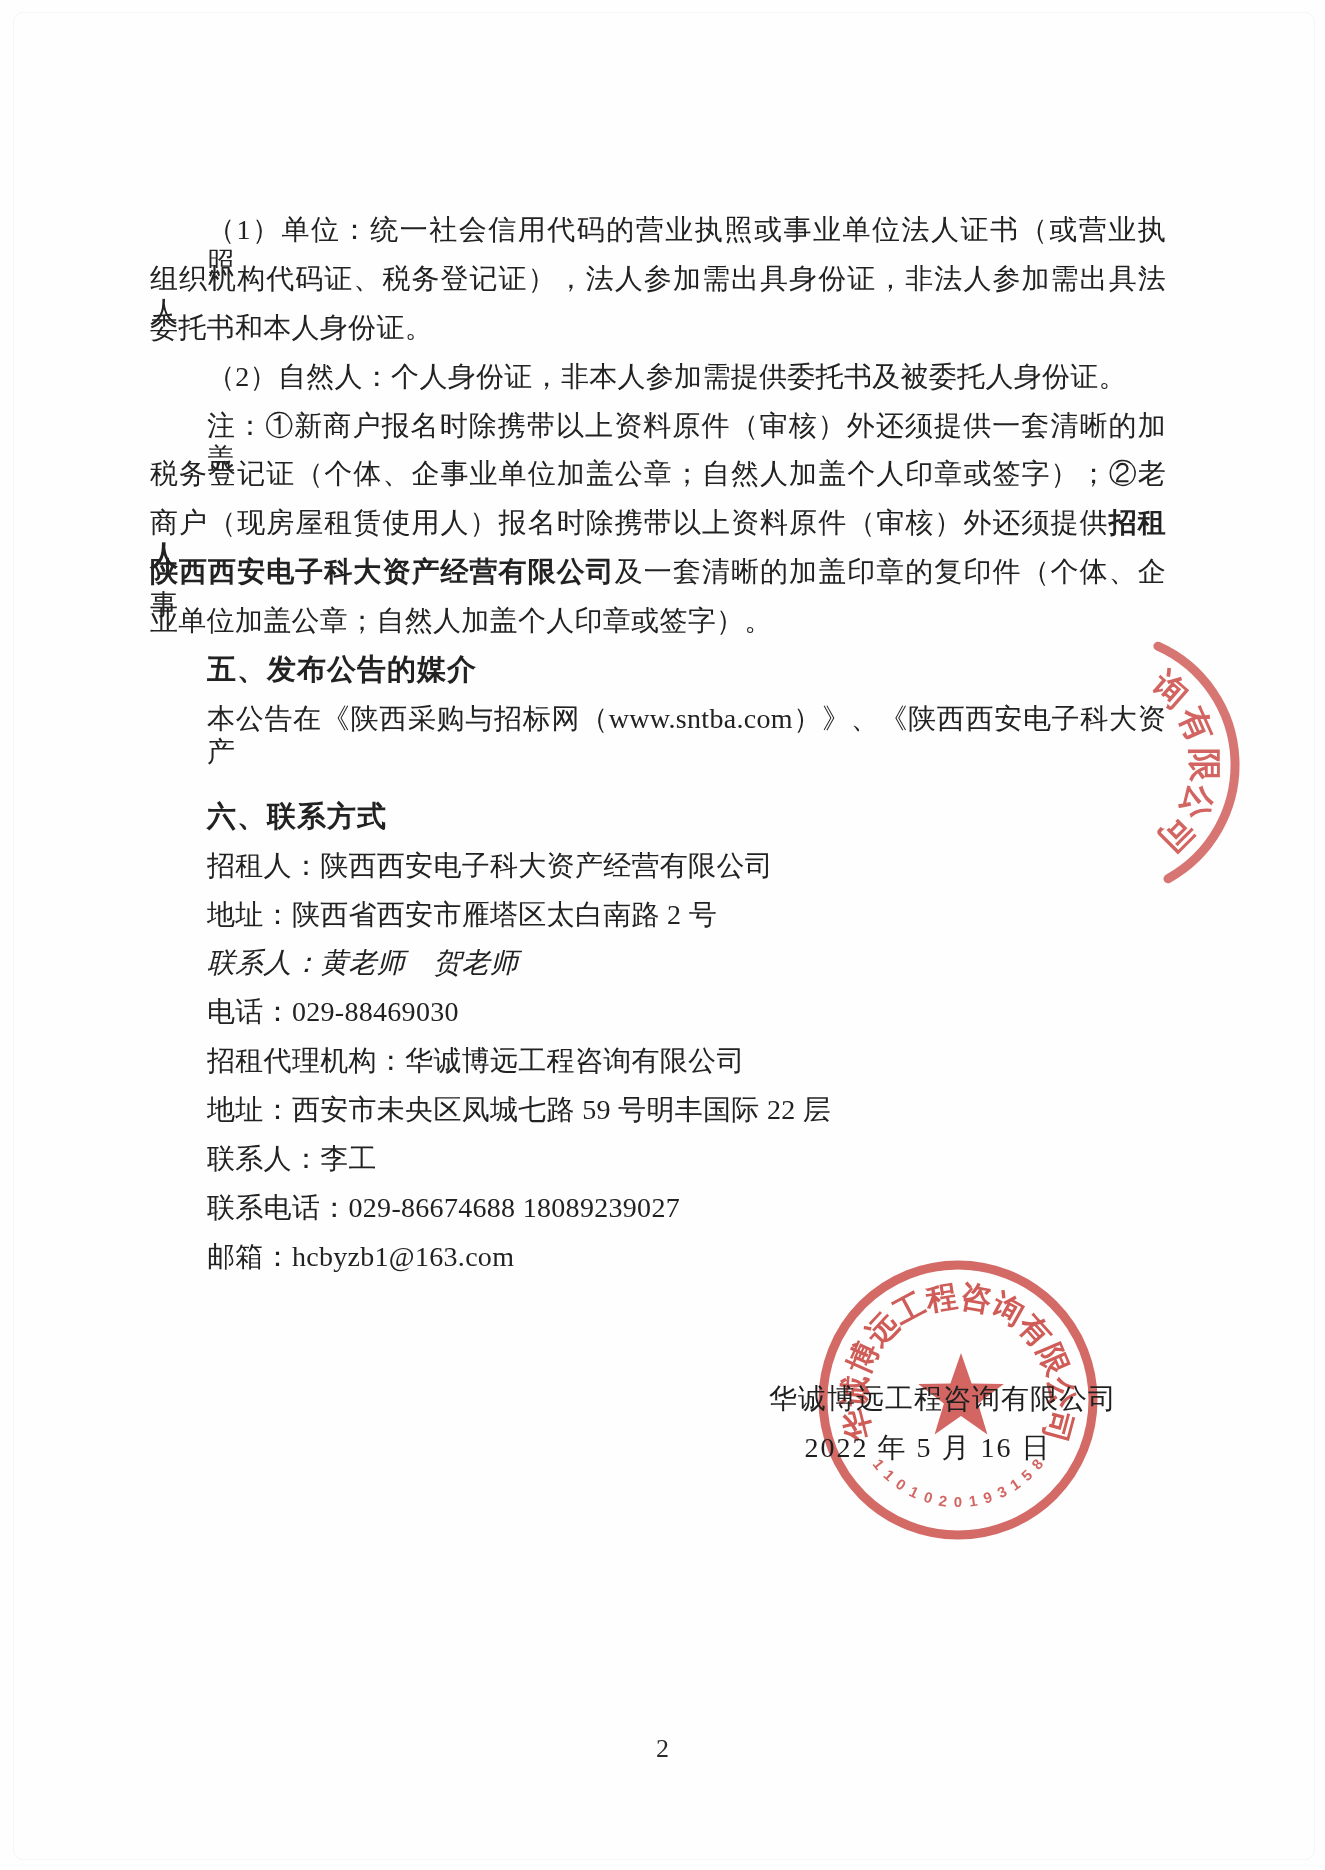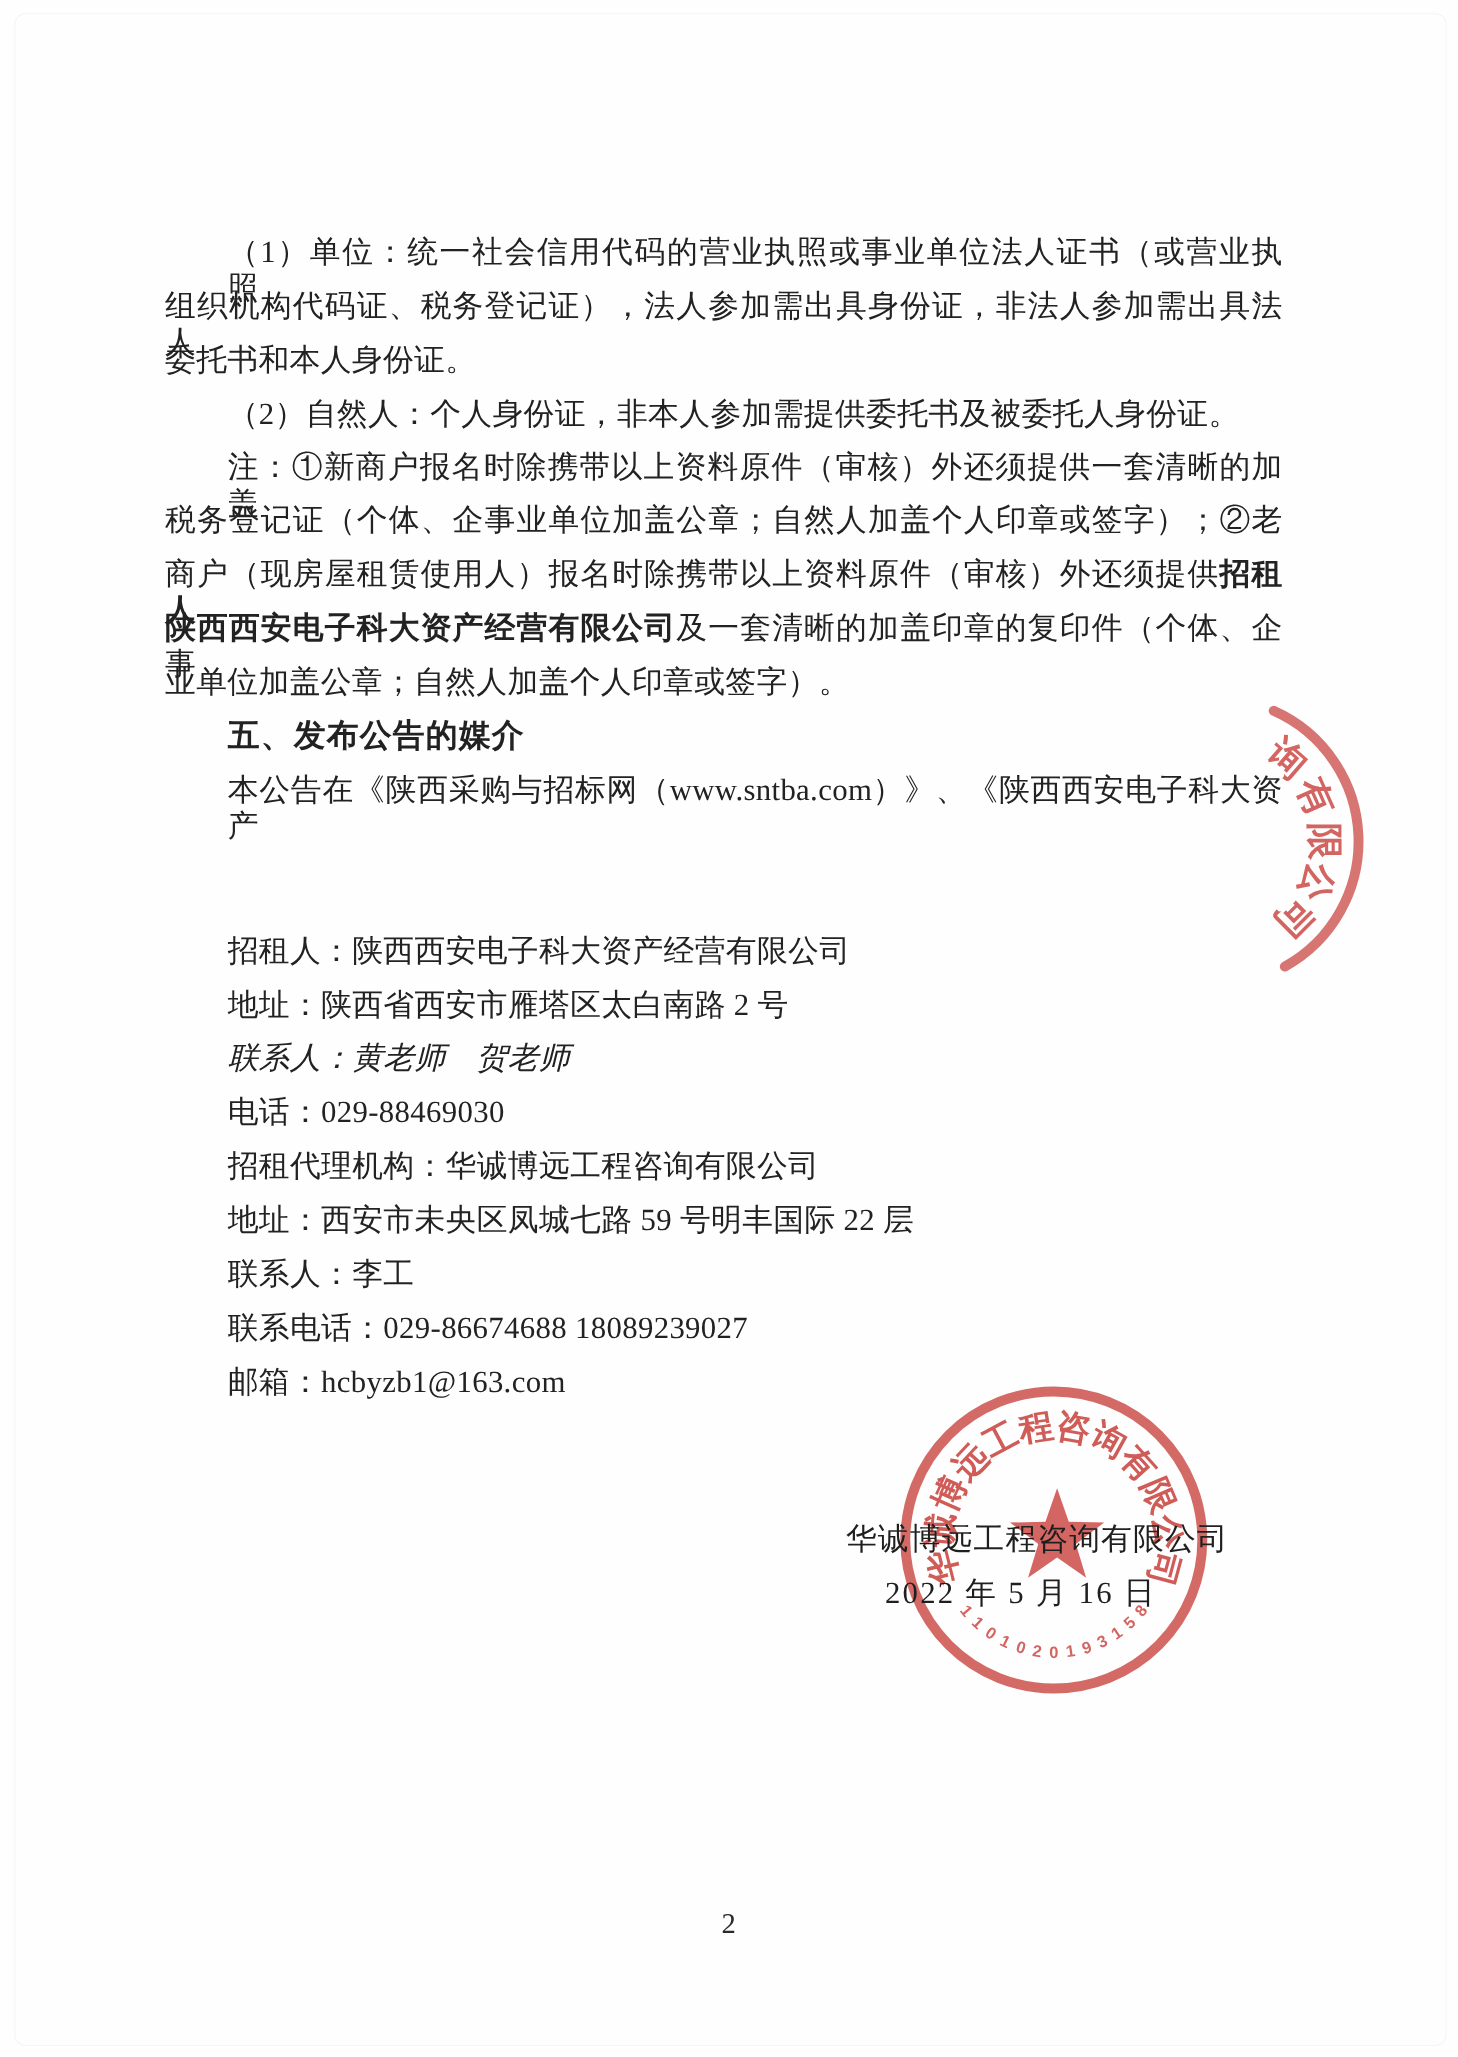--- a/index.html
+++ b/index.html
@@ -107,20 +107,21 @@
       <div class="line fill" style="top: 262px;">组织机构代码证、税务登记证），法人参加需出具身份证，非法人参加需出具法人</div>
       <div class="line" style="top: 311px;">委托书和本人身份证。</div>
       <div class="line indent" style="top: 360px;">（2）自然人：个人身份证，非本人参加需提供委托书及被委托人身份证。</div>
       <div class="line indent fill" style="top: 409px;">注：①新商户报名时除携带以上资料原件（审核）外还须提供一套清晰的加盖</div>
       <div class="line fill" style="top: 457px;">税务登记证（个体、企事业单位加盖公章；自然人加盖个人印章或签字）；②老</div>
       <div class="line fill" style="top: 506px;"><span>商户（现房屋租赁使用人）报名时除携带以上资料原件（审核）外还须提供</span><span class="b">招租人</span></div>
       <div class="line fill" style="top: 555px;"><span class="b">陕西西安电子科大资产经营有限公司</span><span>及一套清晰的加盖印章的复印件（个体、企事</span></div>
       <div class="line" style="top: 604px;">业单位加盖公章；自然人加盖个人印章或签字）。</div>
       <div class="line indent heading" style="top: 653px;">五、发布公告的媒介</div>
       <div class="line indent fill" style="top: 702px;">本公告在《陕西采购与招标网（www.sntba.com）》、《陕西西安电子科大资产</div>
+      <div class="line indent heading" style="top: 800px;">六、联系方式</div>
       <div class="line indent" style="top: 849px;">招租人：陕西西安电子科大资产经营有限公司</div>
       <div class="line indent" style="top: 898px;">地址：陕西省西安市雁塔区太白南路 2 号</div>
       <div class="line indent" style="top: 946px; font-style: italic;">联系人：黄老师　贺老师</div>
       <div class="line indent" style="top: 995px;">电话：029-88469030</div>
       <div class="line indent" style="top: 1044px;">招租代理机构：华诚博远工程咨询有限公司</div>
       <div class="line indent" style="top: 1093px;">地址：西安市未央区凤城七路 59 号明丰国际 22 层</div>
       <div class="line indent" style="top: 1142px;">联系人：李工</div>
       <div class="line indent" style="top: 1191px;">联系电话：029-86674688 18089239027</div>
       <div class="line indent" style="top: 1240px;">邮箱：hcbyzb1@163.com</div>
     </div>

